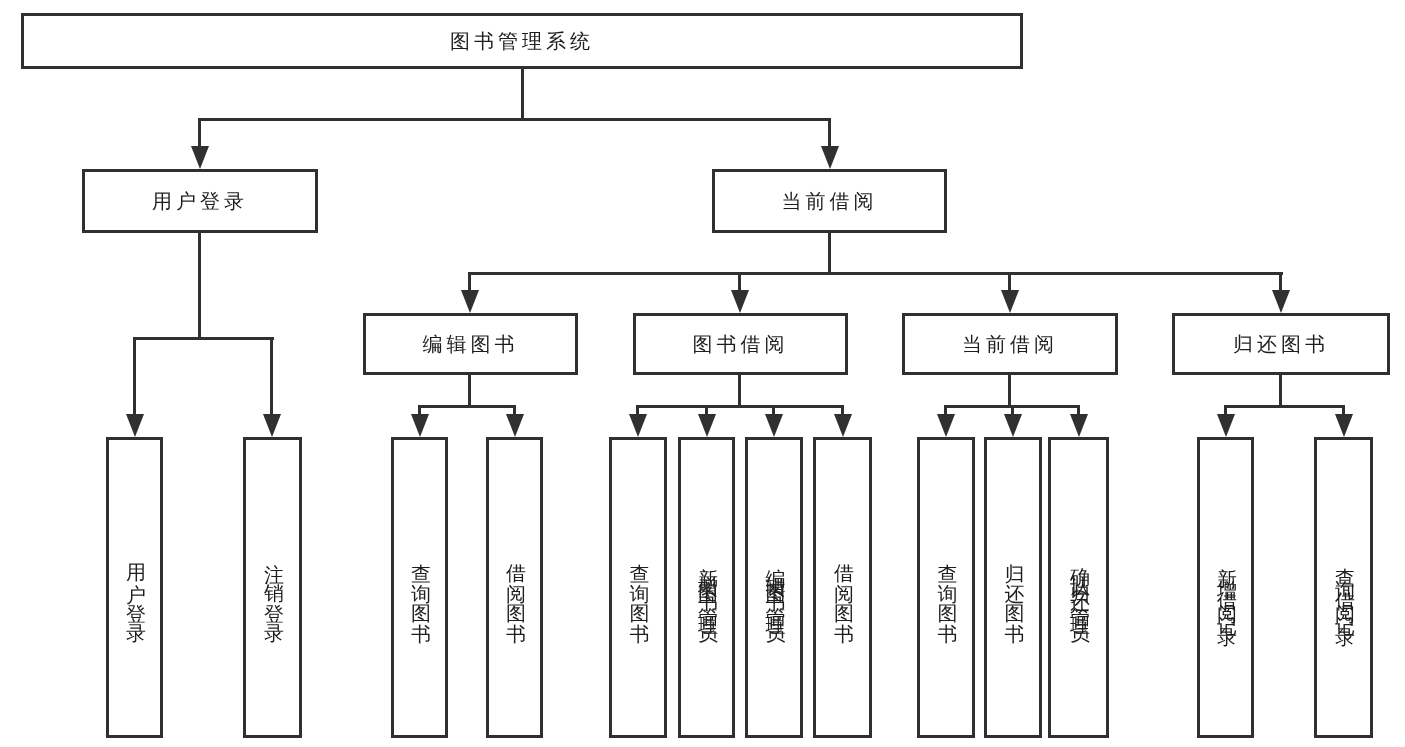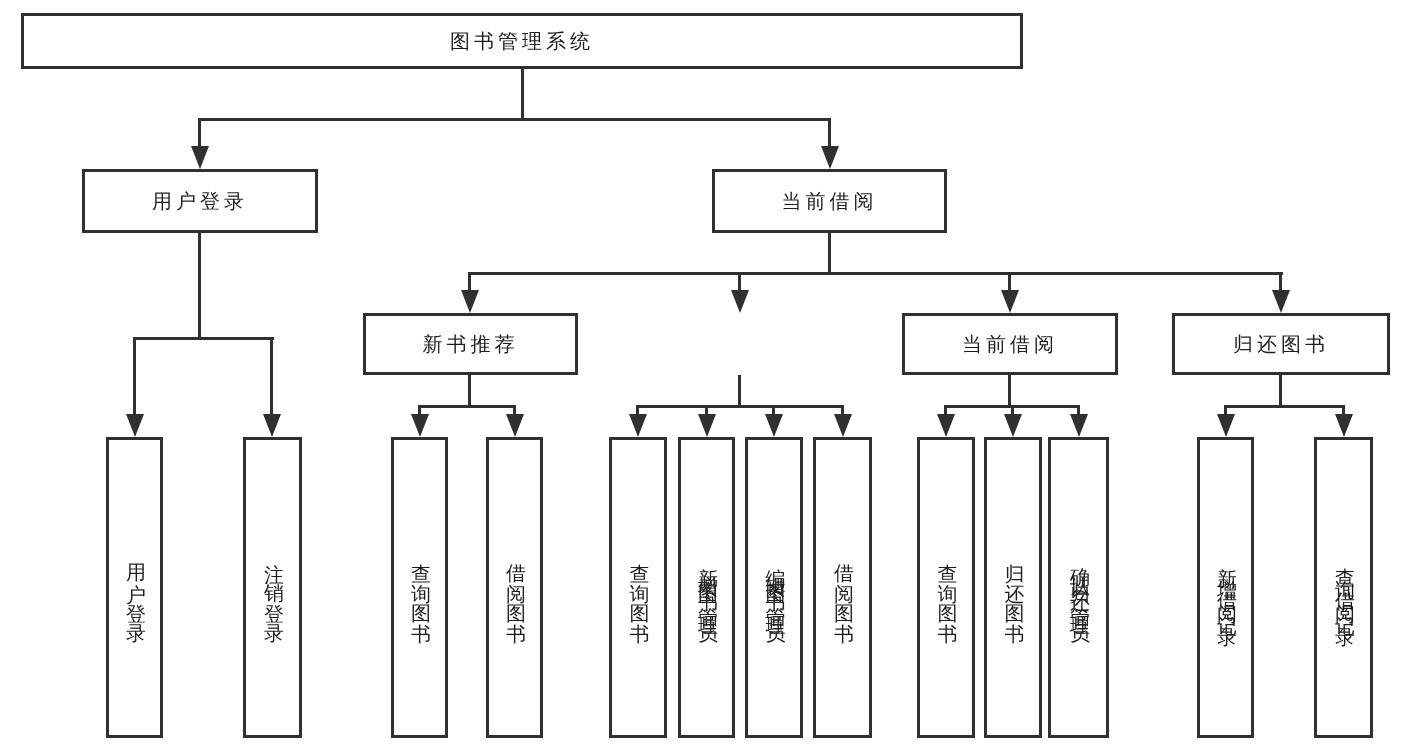--- a/index.html
+++ b/index.html
@@ -73,21 +73,24 @@
   <div class="vl" style="left:468px;top:275px;height:18px"></div>
   <div class="ar" style="left:461px;top:290px"></div>
   <div class="vl" style="left:738px;top:275px;height:18px"></div>
   <div class="ar" style="left:731px;top:290px"></div>
   <div class="vl" style="left:1008px;top:275px;height:18px"></div>
   <div class="ar" style="left:1001px;top:290px"></div>
   <div class="vl" style="left:1279px;top:275px;height:18px"></div>
   <div class="ar" style="left:1272px;top:290px"></div>
 
   <div class="box" style="left:363px;top:313px;width:215px;height:62px">
-    <span class="hlabel">新书推荐</span>
+    <span class="hlabel">编辑图书</span>
+  </div>
+  <div class="box" style="left:633px;top:313px;width:215px;height:62px">
+    <span class="hlabel">图书借阅</span>
   </div>
   <div class="box" style="left:902px;top:313px;width:216px;height:62px">
     <span class="hlabel">当前借阅</span>
   </div>
   <div class="box" style="left:1172px;top:313px;width:218px;height:62px">
     <span class="hlabel">归还图书</span>
   </div>
 
   <div class="vl" style="left:468px;top:375px;height:30px"></div>
   <div class="hl" style="left:418px;top:405px;width:98px"></div>

